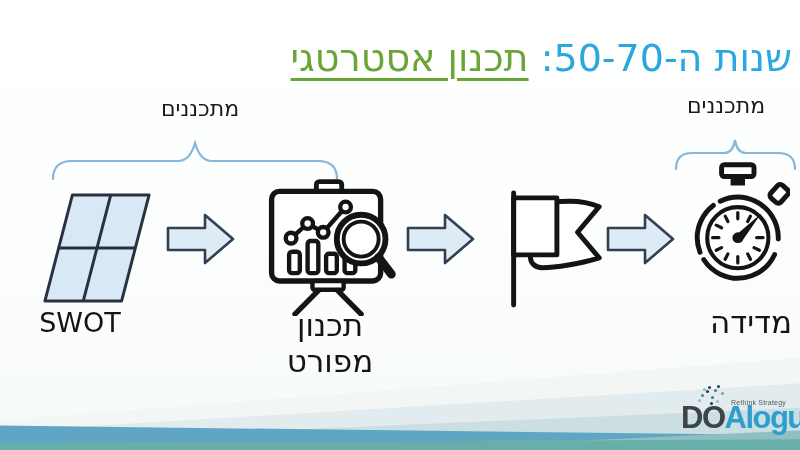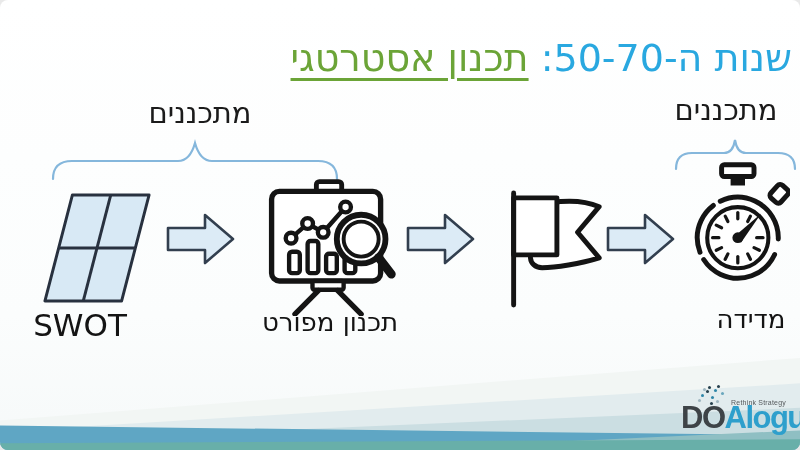--- a/index.html
+++ b/index.html
@@ -1,20 +1,19 @@
 <!DOCTYPE html>
 <html><head>
 <meta charset="utf-8">
 <style>
   html,body{margin:0;padding:0;background:#e9e9e9;}
   .slide{
     position:relative;width:800px;height:450px;overflow:hidden;
     background:linear-gradient(180deg,#ffffff 0%,#fbfdfd 70%,#f6f9f9 100%);
     font-family:"DejaVu Sans","Liberation Sans",sans-serif;
-    border-radius:8px;
   }
   
   .bands{position:absolute;left:0;top:352px;width:800px;height:98px;}
   .band{position:absolute;left:0;top:0;width:100%;height:100%;}
   .band-1{background:#F2F6F4;clip-path:polygon(100% 6%,0 70%,0 100%,100% 100%);}
   .band-2{background:#E2ECEE;clip-path:polygon(100% 32%,0 81%,0 100%,100% 100%);}
   .band-3{background:#CBDEE2;clip-path:polygon(100% 57%,0 92%,0 100%,100% 100%);}
   .band-blue{background:#5FA6C4;clip-path:polygon(0 75%,100% 85%,100% 100%,0 100%);}
   .band-teal-light{background:#8FBFC3;clip-path:polygon(45% 101%,100% 80%,100% 100%);}
   .band-teal{background:#68AFA9;clip-path:polygon(0 93%,100% 89%,100% 100%,0 100%);}
@@ -22,38 +21,38 @@
   .title{
     position:absolute;top:36px;right:8px;direction:rtl;white-space:nowrap;
     font-size:38px;letter-spacing:0;
   }
   .title .era{color:#29A8E0;}
   .title .topic{
     color:#6BA437;text-decoration:underline;
     text-decoration-thickness:2.5px;text-underline-offset:7px;
   }
   
-  .group-label{position:absolute;font-size:29px;color:#1b1b1b;text-align:center;direction:rtl;}
+  .group-label{position:absolute;font-size:22px;color:#1b1b1b;text-align:center;direction:rtl;}
   .group-label.left{left:120px;top:96px;width:160px;}
   .group-label.right{left:646px;top:93px;width:160px;}
   .brace{position:absolute;}
   .brace.left{left:50px;top:138px;}
   .brace.right{left:674px;top:136px;}
   
   .icon{position:absolute;}
   .icon-swot{left:38px;top:190px;}
   .icon-board{left:260px;top:170px;}
   .icon-flag{left:492px;top:188px;}
   .icon-watch{left:682px;top:162px;}
   .arrow{position:absolute;}
   .arrow-1{left:165px;top:210px;}
   .arrow-2{left:405px;top:210px;}
   .arrow-3{left:605px;top:210px;}
-  .step-label{position:absolute;font-size:26px;color:#141414;text-align:center;direction:rtl;}
-  .lbl-swot{left:28px;top:307px;width:104px;font-size:31px;}
+  .step-label{position:absolute;font-size:31px;color:#141414;text-align:center;direction:rtl;}
+  .lbl-swot{left:28px;top:307px;width:104px;font-size:27px;}
   .lbl-plan{left:252px;top:307px;width:156px;}
   .lbl-exec{left:492px;top:309px;width:112px;}
   .lbl-measure{left:692px;top:304px;width:118px;}
   
   .logo{position:absolute;right:12px;bottom:8px;width:125px;height:56px;z-index:5;}
   .logo-tagline{
     position:absolute;top:13px;right:2px;font-size:7px;color:#55595c;
     letter-spacing:.2px;font-family:"Liberation Sans",sans-serif;
   }
   .logo-word{

